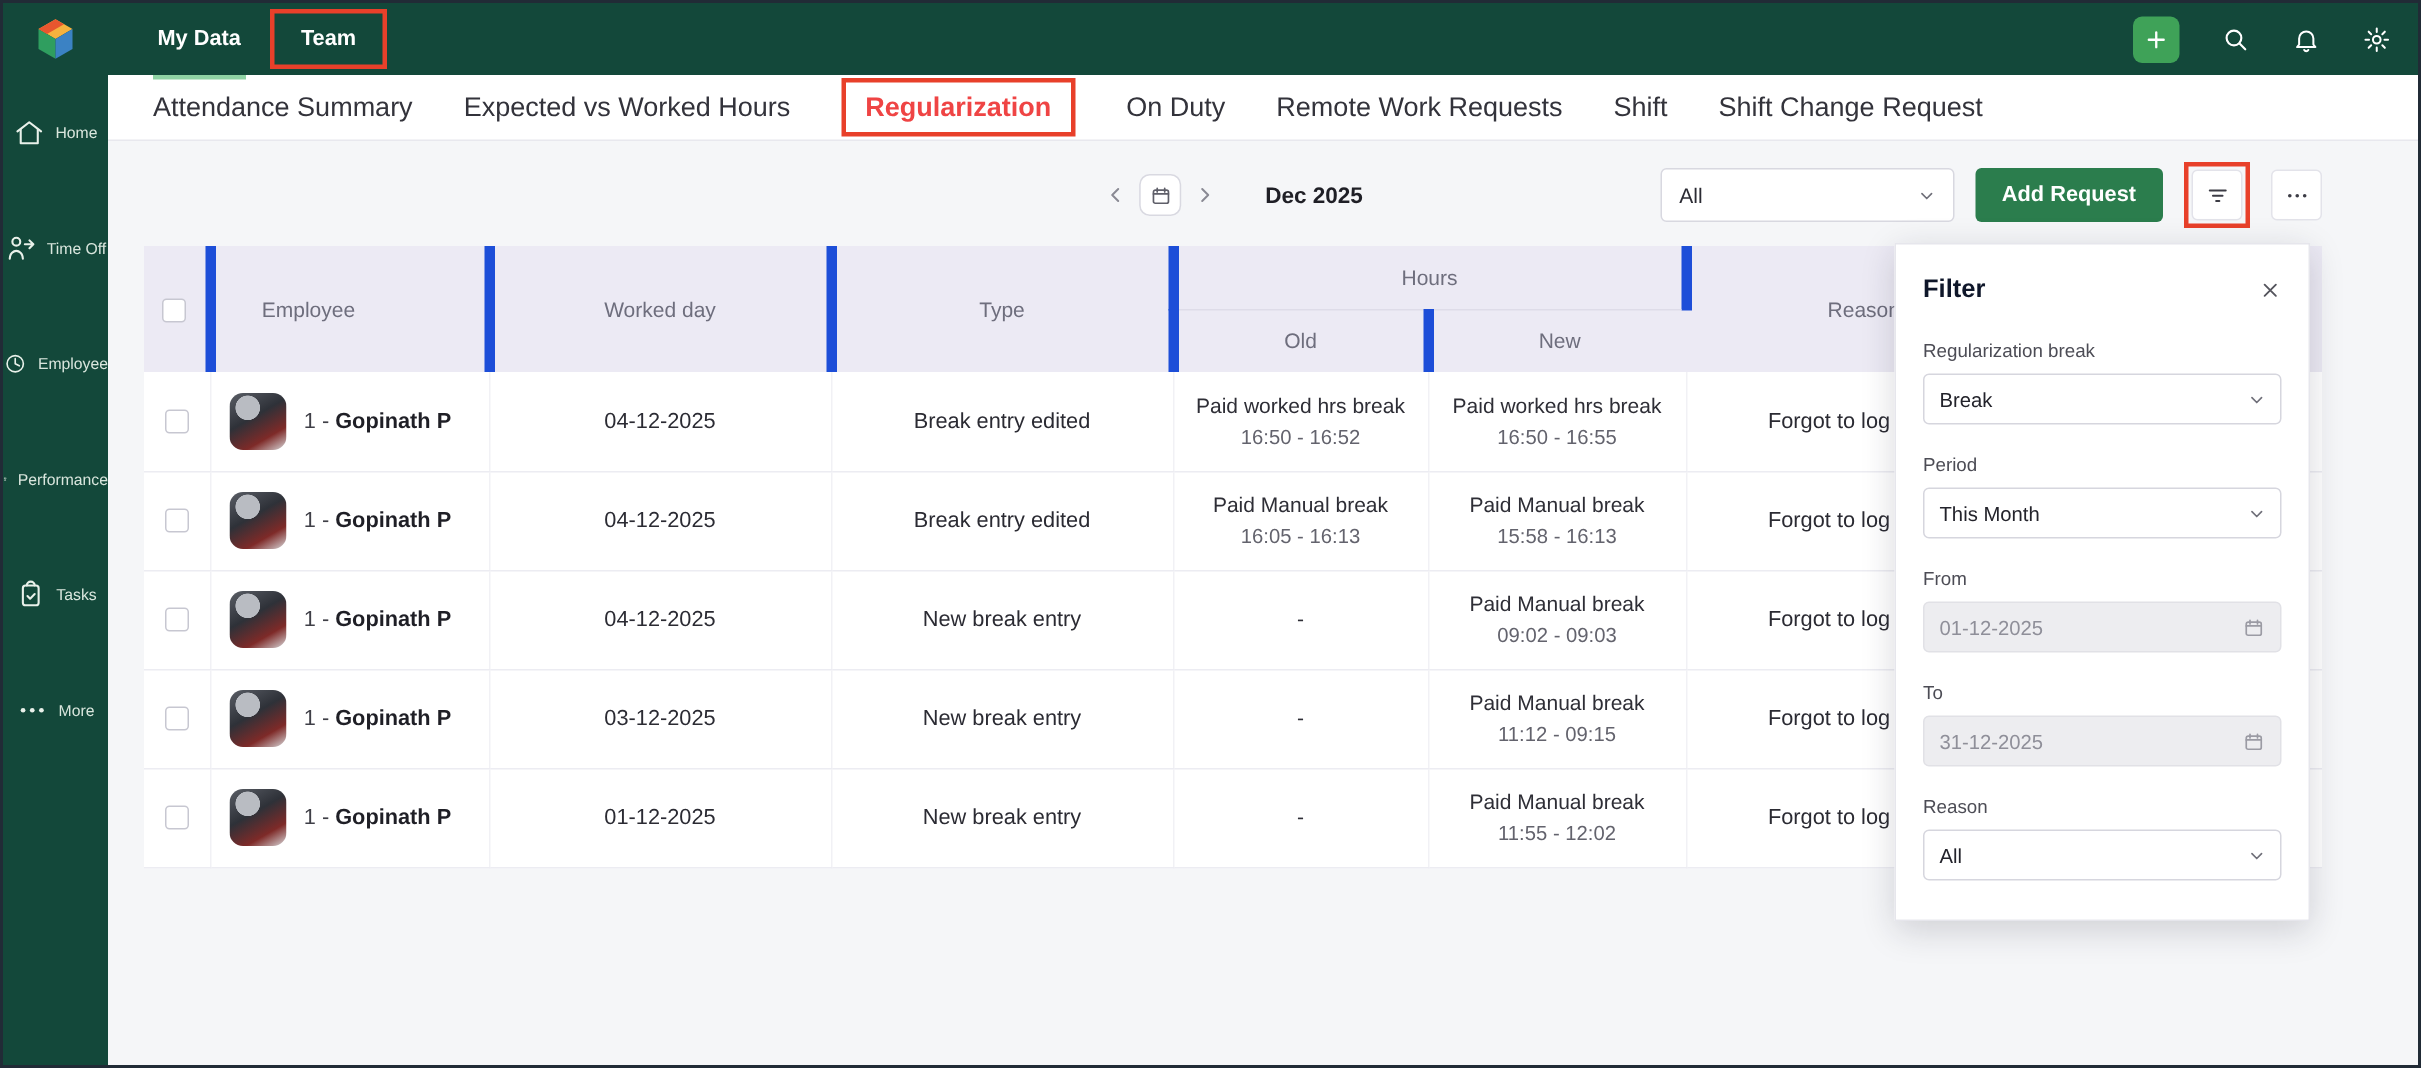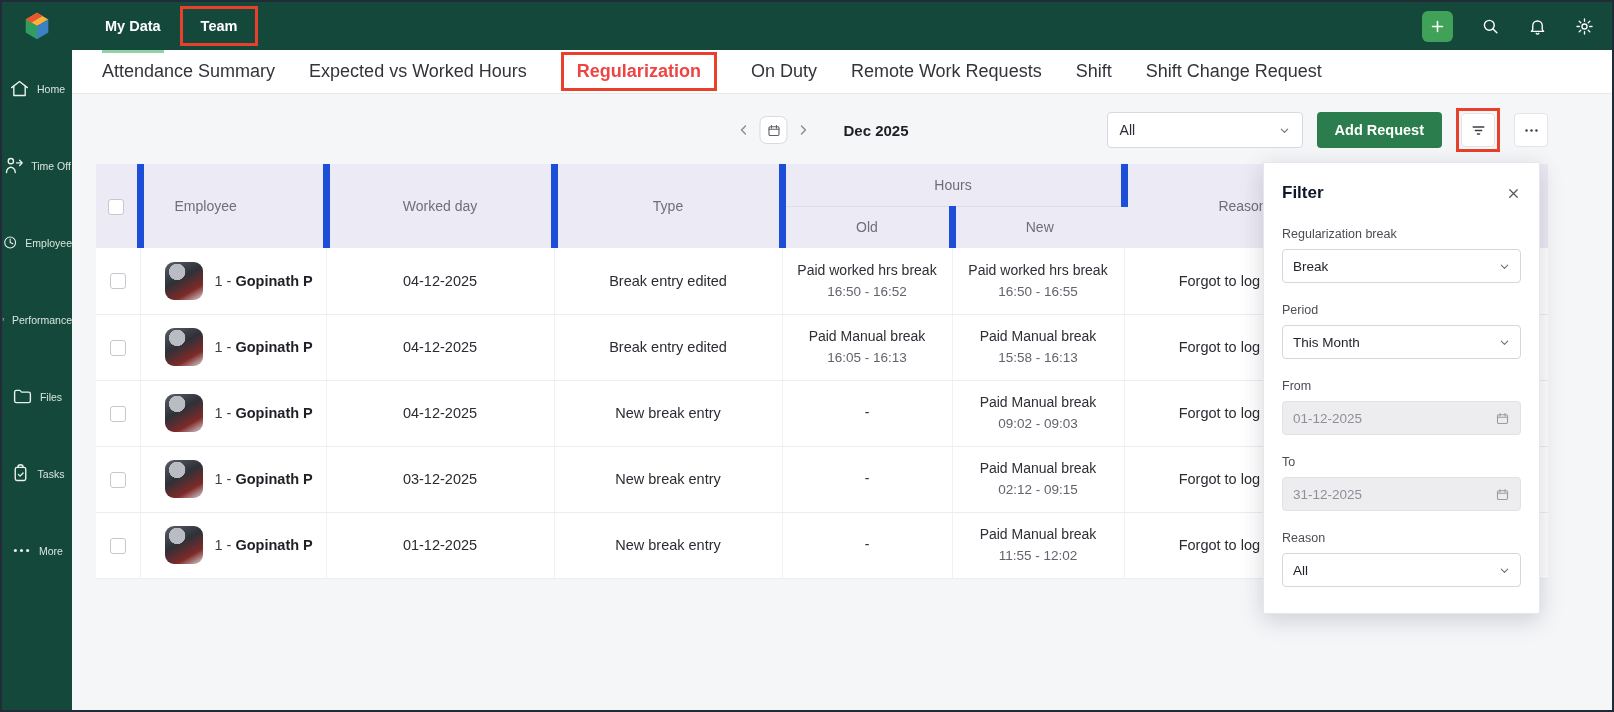--- a/index.html
+++ b/index.html
@@ -54,21 +54,21 @@
 
   
   .table-wrap{margin-top:12px}
   table{width:100%;border-collapse:collapse;background:#fff;table-layout:fixed}
   th{background:#eceaf4;color:#6e6e7d;font-weight:400;font-size:14px;height:42px;border-right:7px solid #1d4ed8;vertical-align:middle}
   th:last-child{border-right:none}
   th.group{border-bottom:1px solid #dedce8}
   td{height:66px;border-bottom:1px solid #ececf2;border-right:1px solid #f1f1f5;font-size:14.5px;color:#2b2b33;text-align:center;vertical-align:middle;background:#fff}
   td:last-child{border-right:none}
   .th-left{text-align:left;padding-left:31px}
-  .emp{display:flex;align-items:center;gap:12px;padding-left:24px;text-align:left}
+  .emp{display:flex;align-items:center;gap:12px;padding-left:12px;text-align:left}
   .avatar{width:38px;height:38px;border-radius:9px;flex-shrink:0;
     background:
       radial-gradient(circle at 32% 26%, #b9bcc2 0 21%, rgba(0,0,0,0) 22%),
       linear-gradient(150deg,#5a5e66 0%,#2e3138 42%,#7e2a28 74%,#d8d9db 100%)}
   .emp-prefix{color:#3f3f47}
   .emp-name{font-weight:700;color:#1f1f26}
   .checkbox{display:inline-block;width:16px;height:16px;border:1.5px solid #c7c7d1;border-radius:3px;background:#fff;cursor:pointer;vertical-align:middle}
   .l1{font-size:14px;color:#2e2e36;line-height:19px}
   .l2{font-size:13.5px;color:#63636d;line-height:19px;margin-top:2px}
   .reason-in{width:230px;text-align:center;white-space:nowrap;overflow:hidden}
@@ -130,26 +130,20 @@
           <path d="M8 4h8v3.5a4 4 0 0 1-8 0z"></path>
           <path d="M8 5H5.5a2.5 2.5 0 0 0 2.7 3"></path>
           <path d="M16 5h2.5a2.5 2.5 0 0 1-2.7 3"></path>
           <path d="M12 11.5V15"></path>
           <path d="M9 18.5h6"></path>
           <path d="M10.2 15h3.6v3.5h-3.6z"></path>
         </svg>
       <span class="s-label">Performance</span>
     </div>
 
-    <div class="side-item">
-      <svg class="ic" viewBox="0 0 24 24" fill="none" stroke="currentColor" stroke-width="1.6" stroke-linecap="round" stroke-linejoin="round">
-          <path d="M3 7a2 2 0 0 1 2-2h4l2 2h8a2 2 0 0 1 2 2v8a2 2 0 0 1-2 2H5a2 2 0 0 1-2-2z"></path>
-        </svg>
-      <span class="s-label">Files</span>
-    </div>
 
     <div class="side-item">
       <svg class="ic" viewBox="0 0 24 24" fill="none" stroke="currentColor" stroke-width="1.6" stroke-linecap="round" stroke-linejoin="round">
           <rect x="6" y="5" width="12" height="15" rx="2"></rect>
           <path d="M9 5a3 3 0 0 1 6 0"></path>
           <path d="M9.5 13l2 2 3.5-3.5"></path>
         </svg>
       <span class="s-label">Tasks</span>
     </div>
 
@@ -354,21 +348,21 @@
                   </div>
                 </td>
               <td>03-12-2025</td>
               <td>New break entry</td>
               <td>
                   <div class="l1">-</div>
                   <div class="l2"></div>
                 </td>
               <td>
                   <div class="l1">Paid Manual break</div>
-                  <div class="l2">02:12 - 09:15</div>
+                  <div class="l2">11:12 - 09:15</div>
                 </td>
               <td>
                   <div class="reason-in">Forgot to log break</div>
                 </td>
             </tr>
 
             <tr>
               <td><span class="checkbox"></span></td>
               <td>
                   <div class="emp">

